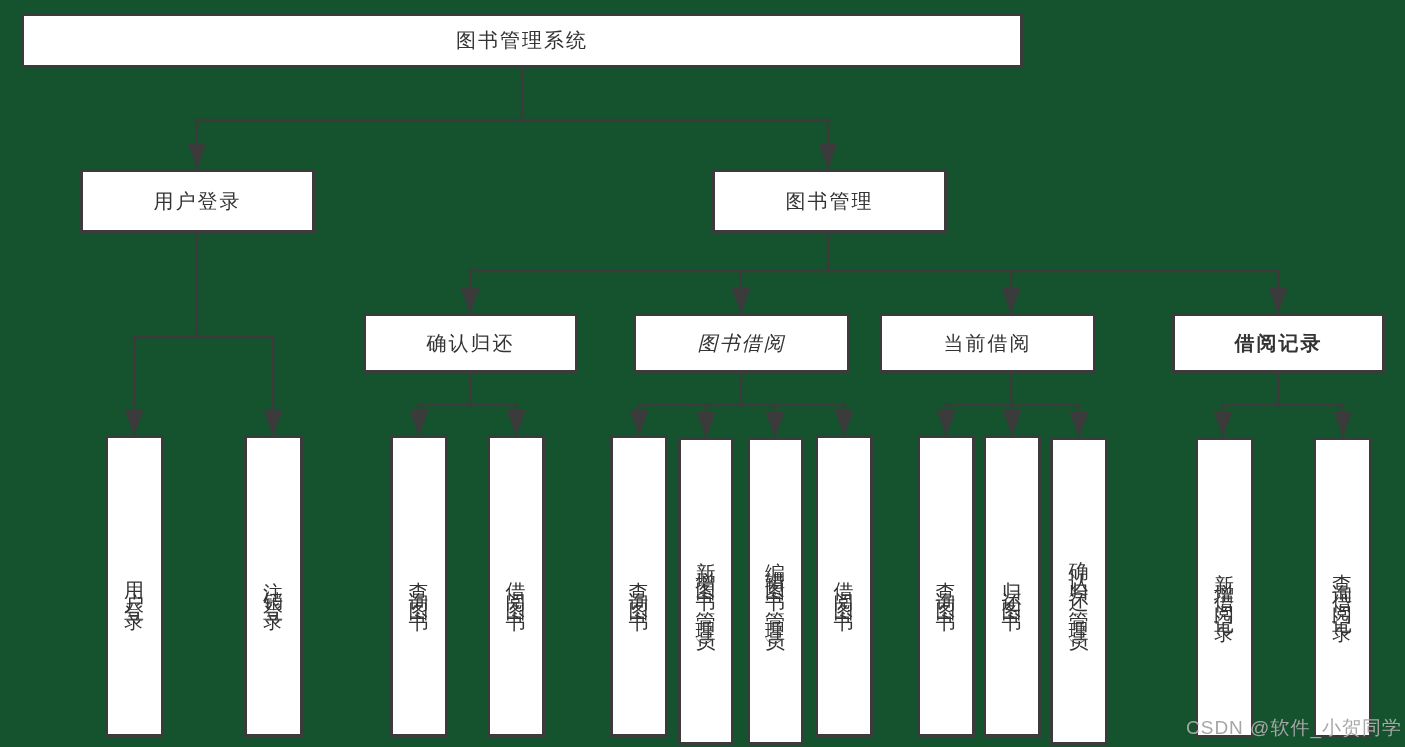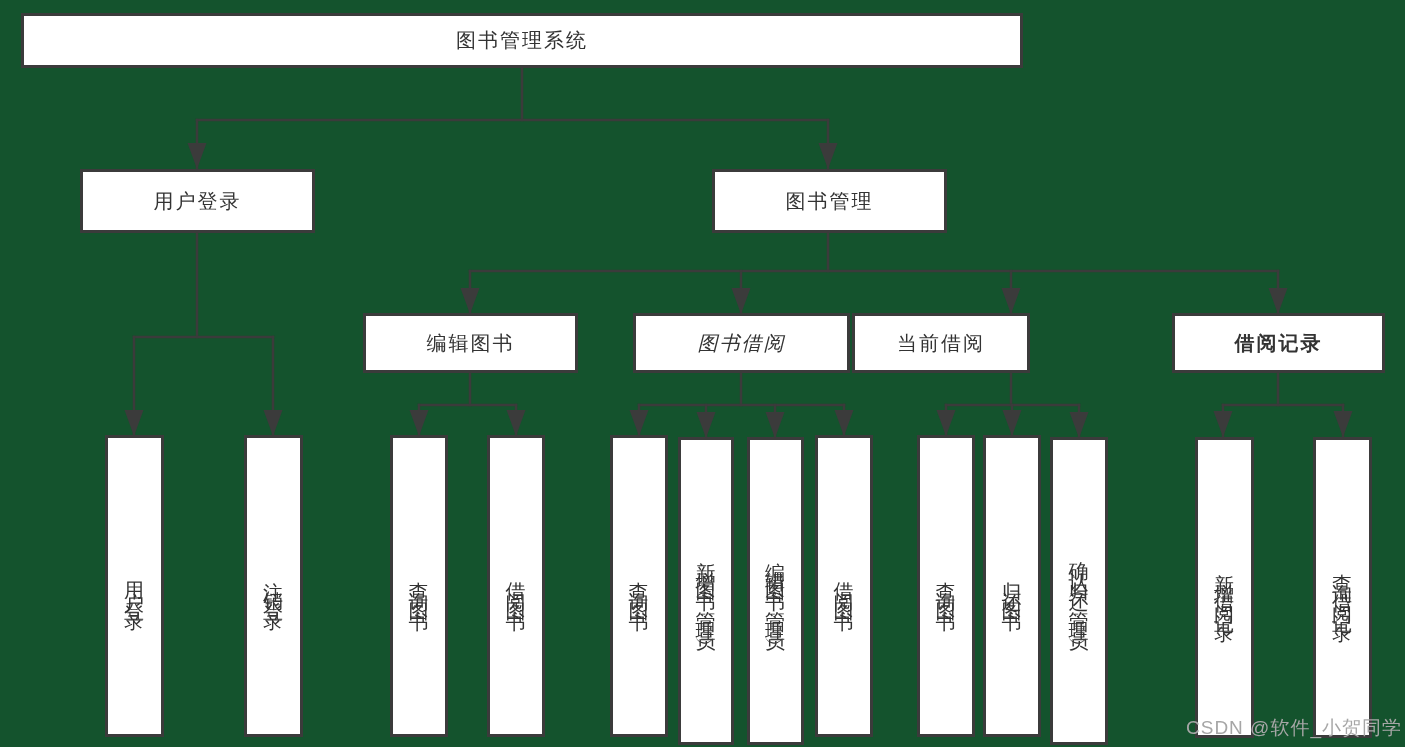--- a/index.html
+++ b/index.html
@@ -86,26 +86,26 @@
   </div>
 
   <div class="hbox" style="left:80px;top:169px;width:235px;height:64px;">
     <span>用户登录</span>
   </div>
   <div class="hbox" style="left:712px;top:169px;width:235px;height:64px;">
     <span>图书管理</span>
   </div>
 
   <div class="hbox" style="left:363px;top:313px;width:215px;height:60px;">
-    <span>编辑图书</span>
+    <span>确认归还</span>
   </div>
   <div class="hbox" style="left:633px;top:313px;width:217px;height:60px;font-style:italic;">
     <span>图书借阅</span>
   </div>
-  <div class="hbox" style="left:852px;top:313px;width:178px;height:60px;">
+  <div class="hbox" style="left:879px;top:313px;width:217px;height:60px;">
     <span>当前借阅</span>
   </div>
   <div class="hbox" style="left:1172px;top:313px;width:213px;height:60px;font-weight:bold;">
     <span>借阅记录</span>
   </div>
 
   <div class="vbox" style="left:105px;top:435px;width:59px;height:302px;">
     <span>用户登录</span>
   </div>
   <div class="vbox" style="left:244px;top:435px;width:59px;height:302px;">

